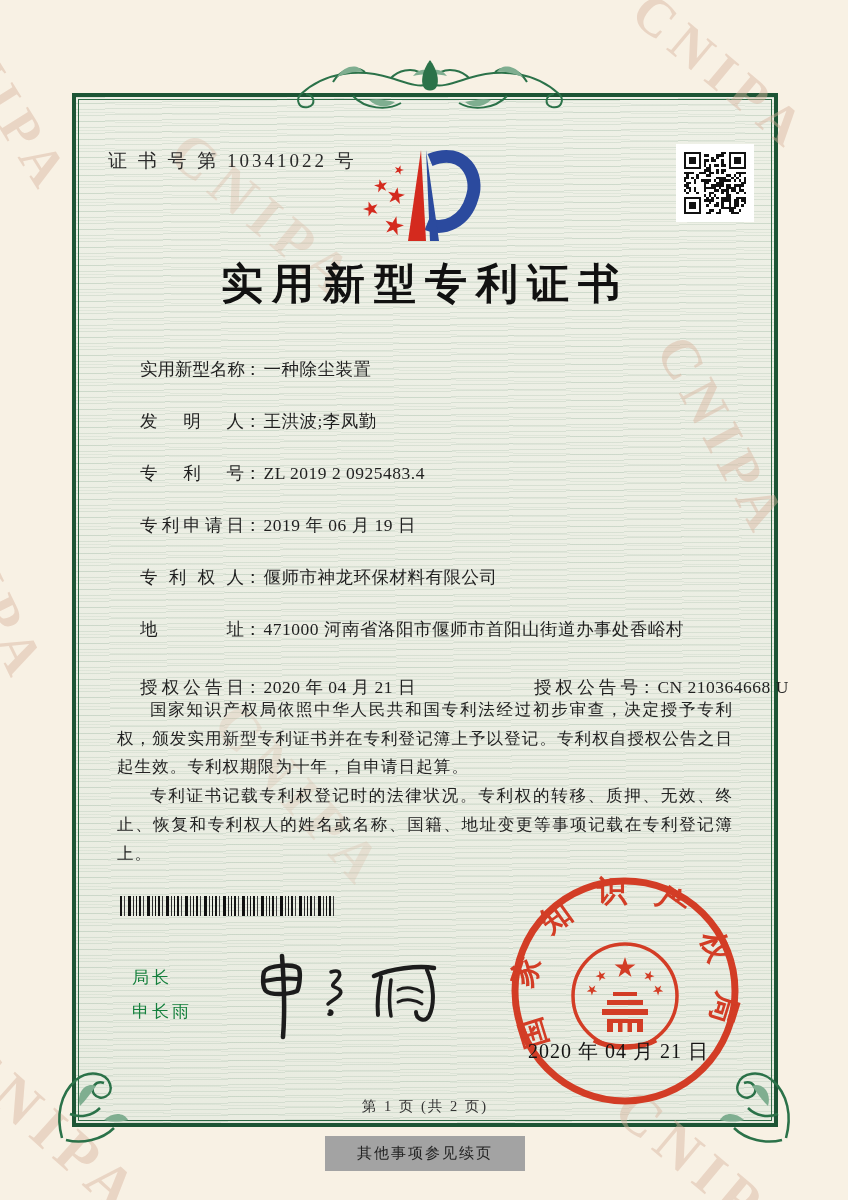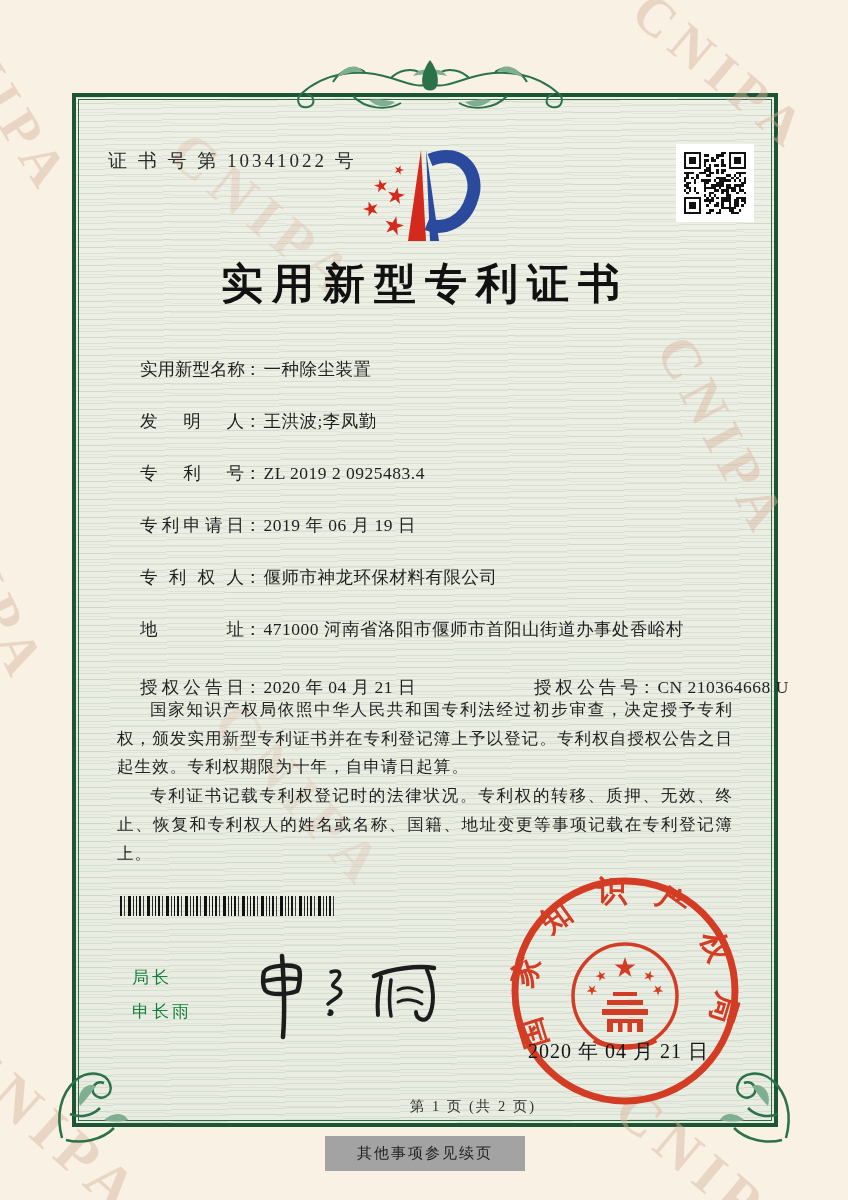--- a/index.html
+++ b/index.html
@@ -51,21 +51,21 @@
       #101010 8px 11px, transparent 11px 13px,
       #2a2a2a 13px 14px, transparent 14px 16px,
       #101010 16px 17px, transparent 17px 19px);
   }
   
   .director{left:132px;font-size:17px;letter-spacing:3px;color:#15803d;
             font-family:"Liberation Sans","DejaVu Sans",sans-serif;}
   
   .seal-date{left:528px;top:1038px;font-size:20px;letter-spacing:1px;color:#141414;white-space:nowrap;}
   
-  .page-no{left:72px;top:1097px;width:706px;text-align:center;font-size:14.5px;letter-spacing:2px;color:#333;padding-left:48px;}
+  .page-no{left:72px;top:1097px;width:706px;text-align:center;font-size:14.5px;letter-spacing:2px;color:#333;}
   .cont-box{left:325px;top:1136px;width:200px;background:#a3a3a3;padding:8px 0;
             text-align:center;font-size:15px;letter-spacing:2px;color:#222;}
 </style>
 </head>
 <body>
 
 <div class="page">
 
   <div class="abs frame">
     <div class="frame-inner"></div>

